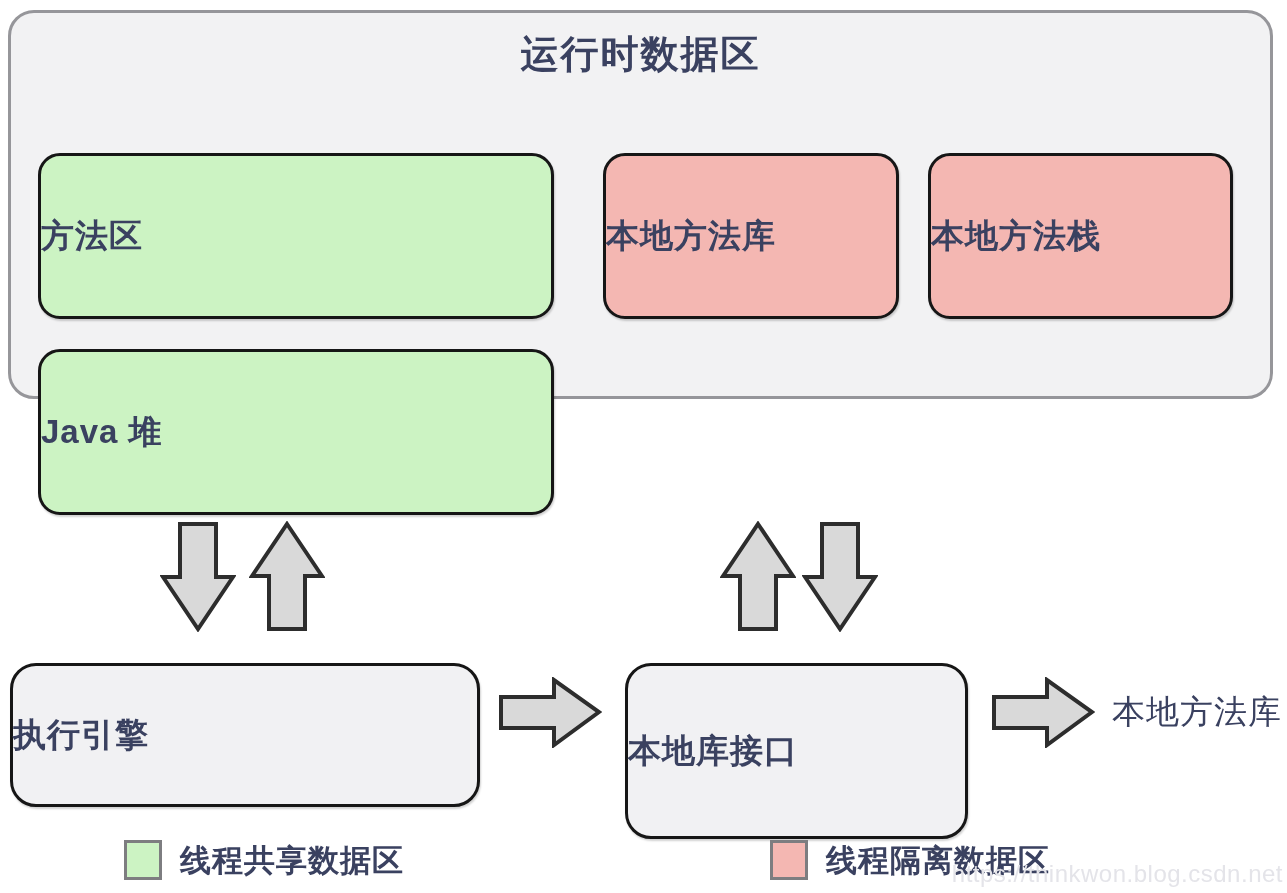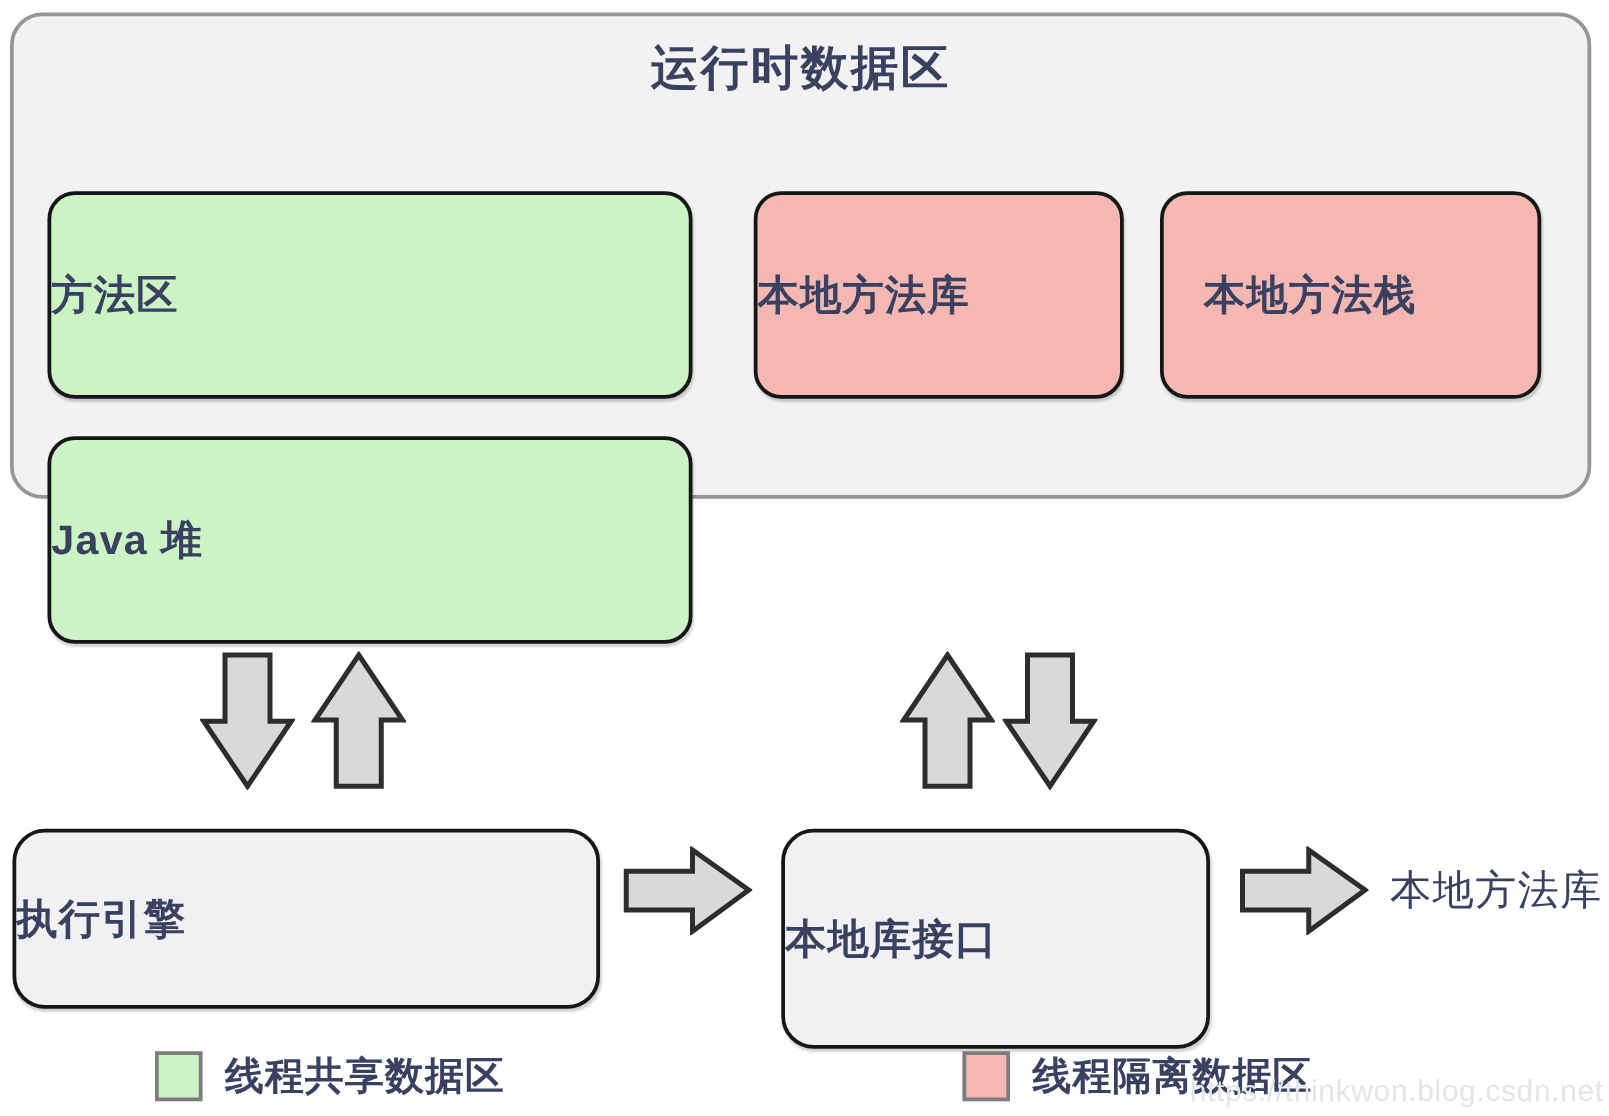--- a/index.html
+++ b/index.html
@@ -65,21 +65,21 @@
     left: 1112px; top: 676px;
     width: 175px; height: 72px;
     display: flex; align-items: center;
     font-size: 33px;
     font-weight: 400;
     letter-spacing: 1px;
   }
   .legend-item {
     position: absolute;
     display: flex;
-    align-items: center;
+    align-items: flex-start;
     gap: 18px;
     height: 42px;
     top: 840px;
   }
   .legend-swatch {
     width: 38px; height: 40px;
     border: 3px solid var(--legend-swatch-border, #7d7d80);
     box-sizing: border-box;
   }
   .legend-swatch.shared   { background: var(--shared-fill, #ccf3c3); }
@@ -106,21 +106,21 @@
     <div class="runtime-title">运行时数据区</div>
 
     <div class="box shared" style="left:27px; top:112px; width:516px; height:166px;">
       <span>方法区</span>
     </div>
 
     <div class="box isolated" style="left:592px; top:112px; width:296px; height:166px;">
       <span>本地方法库</span>
     </div>
 
-    <div class="box isolated" style="left:917px; top:112px; width:305px; height:166px;padding-left:32px;">
+    <div class="box isolated" style="left:917px; top:112px; width:305px; height:166px;">
       <span>本地方法栈</span>
     </div>
 
     <div class="box shared" style="left:27px; top:308px; width:516px; height:166px;">
       <span>Java 堆</span>
     </div>
 
   </div>
 
   <div class="arrow" style="left:160px; top:521px;">

